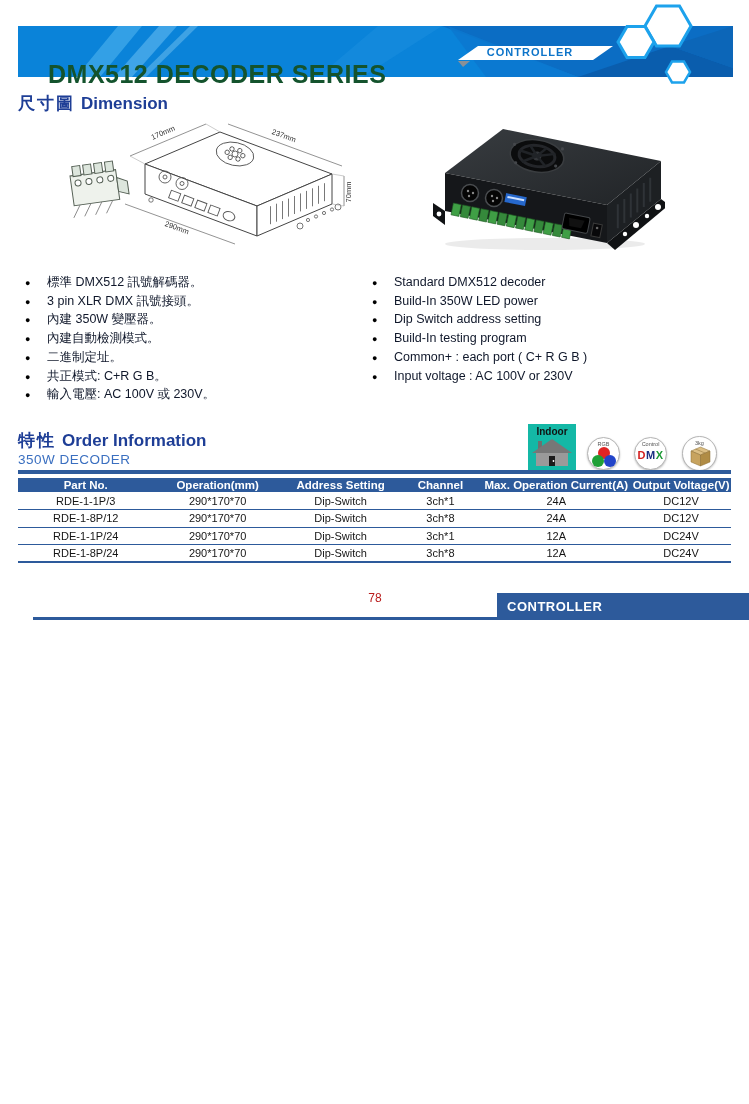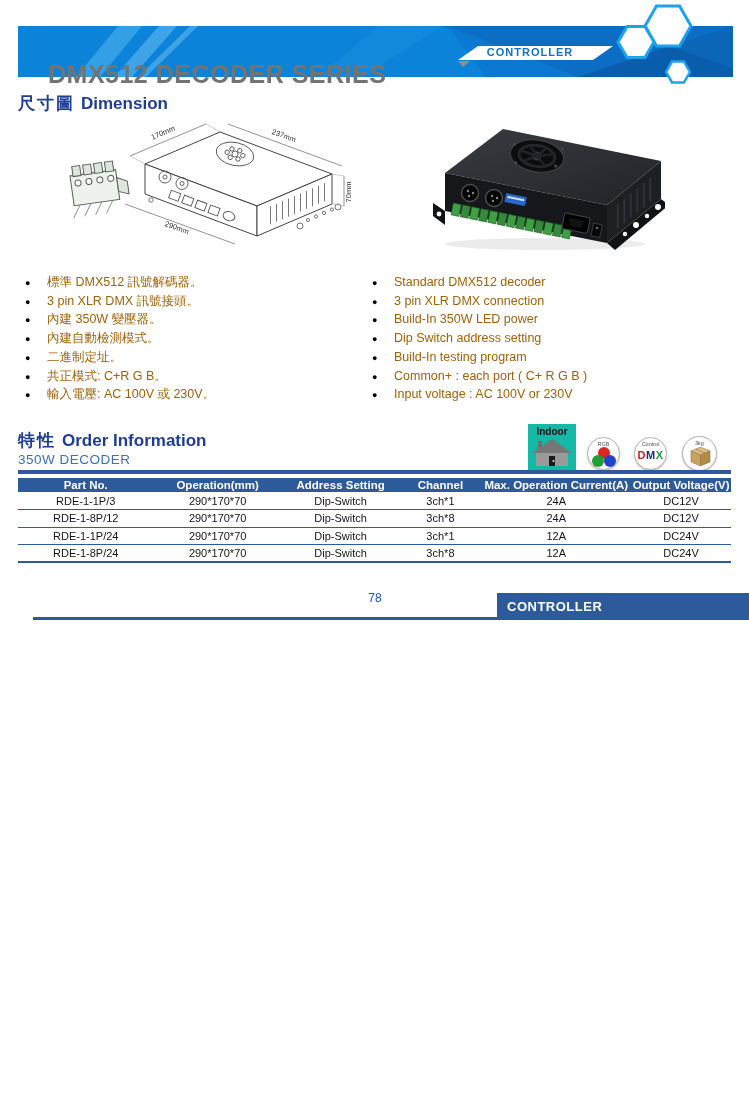--- a/index.html
+++ b/index.html
@@ -2,38 +2,38 @@
 <html><head>
 <meta charset="utf-8">
 <style>
   * { margin:0; padding:0; box-sizing:border-box; }
   body { background:#ffffff; font-family:"Liberation Sans", sans-serif; }
   #page { position:relative; width:749px; height:1104px; background:#fff; overflow:hidden; margin:0 auto; }
 
   
   #banner { position:absolute; left:18px; top:26px; width:715px; height:51px; }
   #banner svg { display:block; }
-  #banner-title { position:absolute; left:30px; top:34px; font-size:25px; font-weight:bold; color:#737373; letter-spacing:0.5px; }
+  #banner-title { position:absolute; left:30px; top:34px; font-size:25px; font-weight:bold; color:#14532d; letter-spacing:0.5px; }
   #badge-text { position:absolute; left:455px; top:46px; width:150px; text-align:center; font-size:11px; font-weight:bold; color:#0d74c9; letter-spacing:1px; }
   #hexes { position:absolute; left:610px; top:0; }
 
   
   .sec-head { position:absolute; left:18px; font-size:17px; font-weight:bold; color:#1e3e96; }
   .sec-head .zh { letter-spacing:2px; margin-right:6px; }
 
   
   #dim-draw { position:absolute; left:50px; top:114px; }
   #product-photo { position:absolute; left:425px; top:103px; }
   .dimtext { font-size:7.5px; fill:#333; font-family:"Liberation Sans",sans-serif; }
 
   
   .spec-list { position:absolute; top:273px; list-style:none; }
   #spec-zh { left:25px; width:335px; }
   #spec-en { left:372px; width:370px; }
-  .spec-list li { position:relative; padding-left:22px; font-size:12.5px; color:#a16207; line-height:18.7px; white-space:nowrap; }
+  .spec-list li { position:relative; padding-left:22px; font-size:12.5px; color:#0f172a; line-height:18.7px; white-space:nowrap; }
   .spec-list li::before { content:"●"; position:absolute; left:0; top:1px; font-size:9px; color:#000; }
 
   
   #order-sub { position:absolute; left:18px; top:452px; font-size:13.5px; color:#3a6fc0; letter-spacing:0.5px; }
   #blue-rule { position:absolute; left:18px; top:470px; width:713px; height:4px; background:#2d5a9b; }
 
   #icon-indoor { position:absolute; left:528px; top:424px; width:48px; height:47px; background:#14b8a6; text-align:center; }
   #icon-indoor .cap { font-size:10px; font-weight:bold; color:#111; padding-top:2px; display:block; }
   .icon-circle { position:absolute; background:#fff; border:1px solid #b5b5b5; border-radius:50%; box-shadow:0 1px 2px rgba(0,0,0,0.25); text-align:center; }
   #icon-rgb { left:587px; top:437px; width:33px; height:33px; }
@@ -48,21 +48,21 @@
   #dmx-word { font-size:11px; font-weight:bold; letter-spacing:0.5px; line-height:12px; display:block; margin-top:2px; }
   #dmx-word .d { color:#d42020; } #dmx-word .m { color:#1c2f83; } #dmx-word .x { color:#1d9a35; }
 
   
   #order-table { position:absolute; left:18px; top:478px; width:713px; border-collapse:collapse; table-layout:fixed; }
   #order-table th { background:#2d5a9b; color:#fff; font-size:11.5px; font-weight:bold; height:14px; text-align:center; }
   #order-table td { font-size:11px; color:#151515; height:17.5px; text-align:center; border-bottom:1.5px solid #2d5a9b; background:#fff; }
   #order-table tr:last-child td { border-bottom:2px solid #2d5a9b; }
 
   
-  #page-num { position:absolute; left:340px; top:591px; width:70px; text-align:center; font-size:12px; color:#1d4ed8; }
+  #page-num { position:absolute; left:340px; top:591px; width:70px; text-align:center; font-size:12px; color:#b91c1c; }
   #footer-box { position:absolute; left:497px; top:593px; width:252px; height:27px; background:#2d5a9b; color:#fff; font-size:13px; font-weight:bold; line-height:27px; padding-left:10px; letter-spacing:0.5px; }
   #footer-line { position:absolute; left:33px; top:617px; width:464px; height:3px; background:#2d5a9b; }
 </style>
 </head>
 <body>
 
 <div id="page">
 
   <div id="banner">
     <svg width="715" height="51" viewBox="0 0 715 51">
@@ -248,21 +248,20 @@
     <li>標準 DMX512 訊號解碼器。</li>
     <li>3 pin XLR DMX 訊號接頭。</li>
     <li>內建 350W 變壓器。</li>
     <li>內建自動檢測模式。</li>
     <li>二進制定址。</li>
     <li>共正模式: C+R G B。</li>
     <li>輸入電壓: AC 100V 或 230V。</li>
   </ul>
   <ul id="spec-en" class="spec-list">
     <li>Standard DMX512 decoder</li>
-    <li>3 pin XLR DMX connection</li>
     <li>Build-In 350W LED power</li>
     <li>Dip Switch address setting</li>
     <li>Build-In testing program</li>
     <li>Common+ : each port ( C+ R G B )</li>
     <li>Input voltage : AC 100V or 230V</li>
   </ul>
 
   <div class="sec-head" style="top:429px;">
     <span class="zh">特性</span><span>Order Information</span>
   </div>

